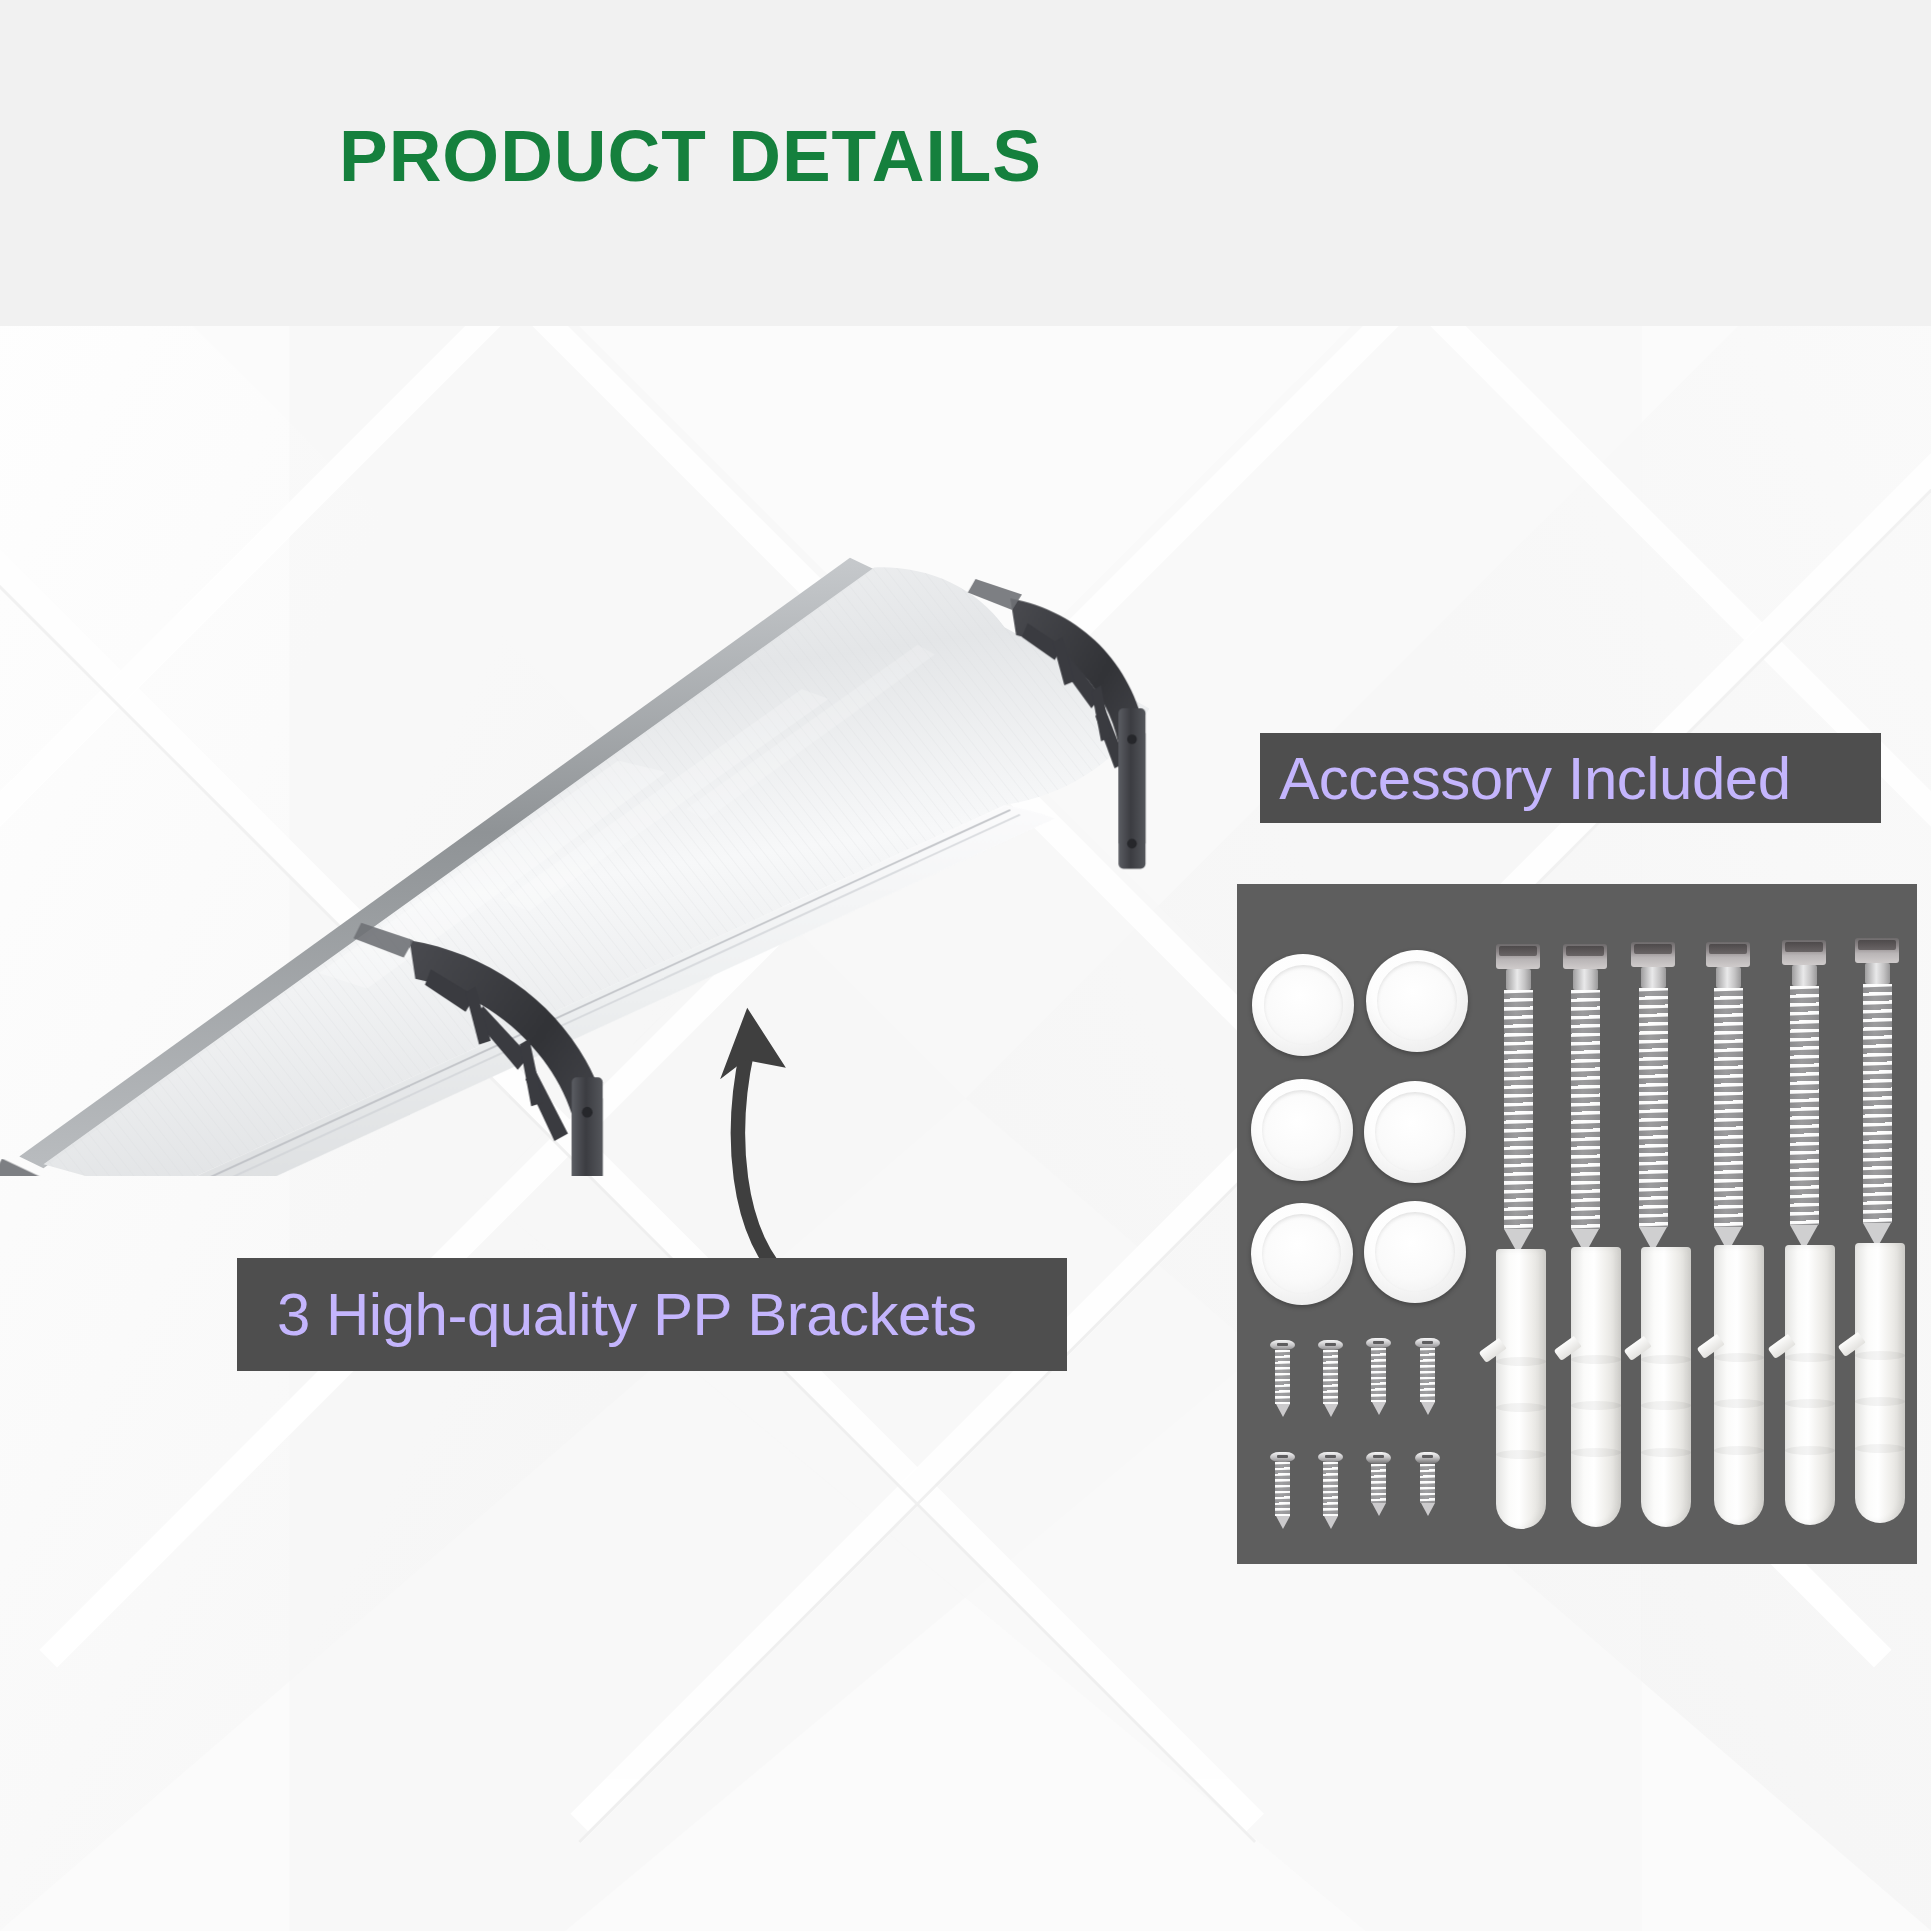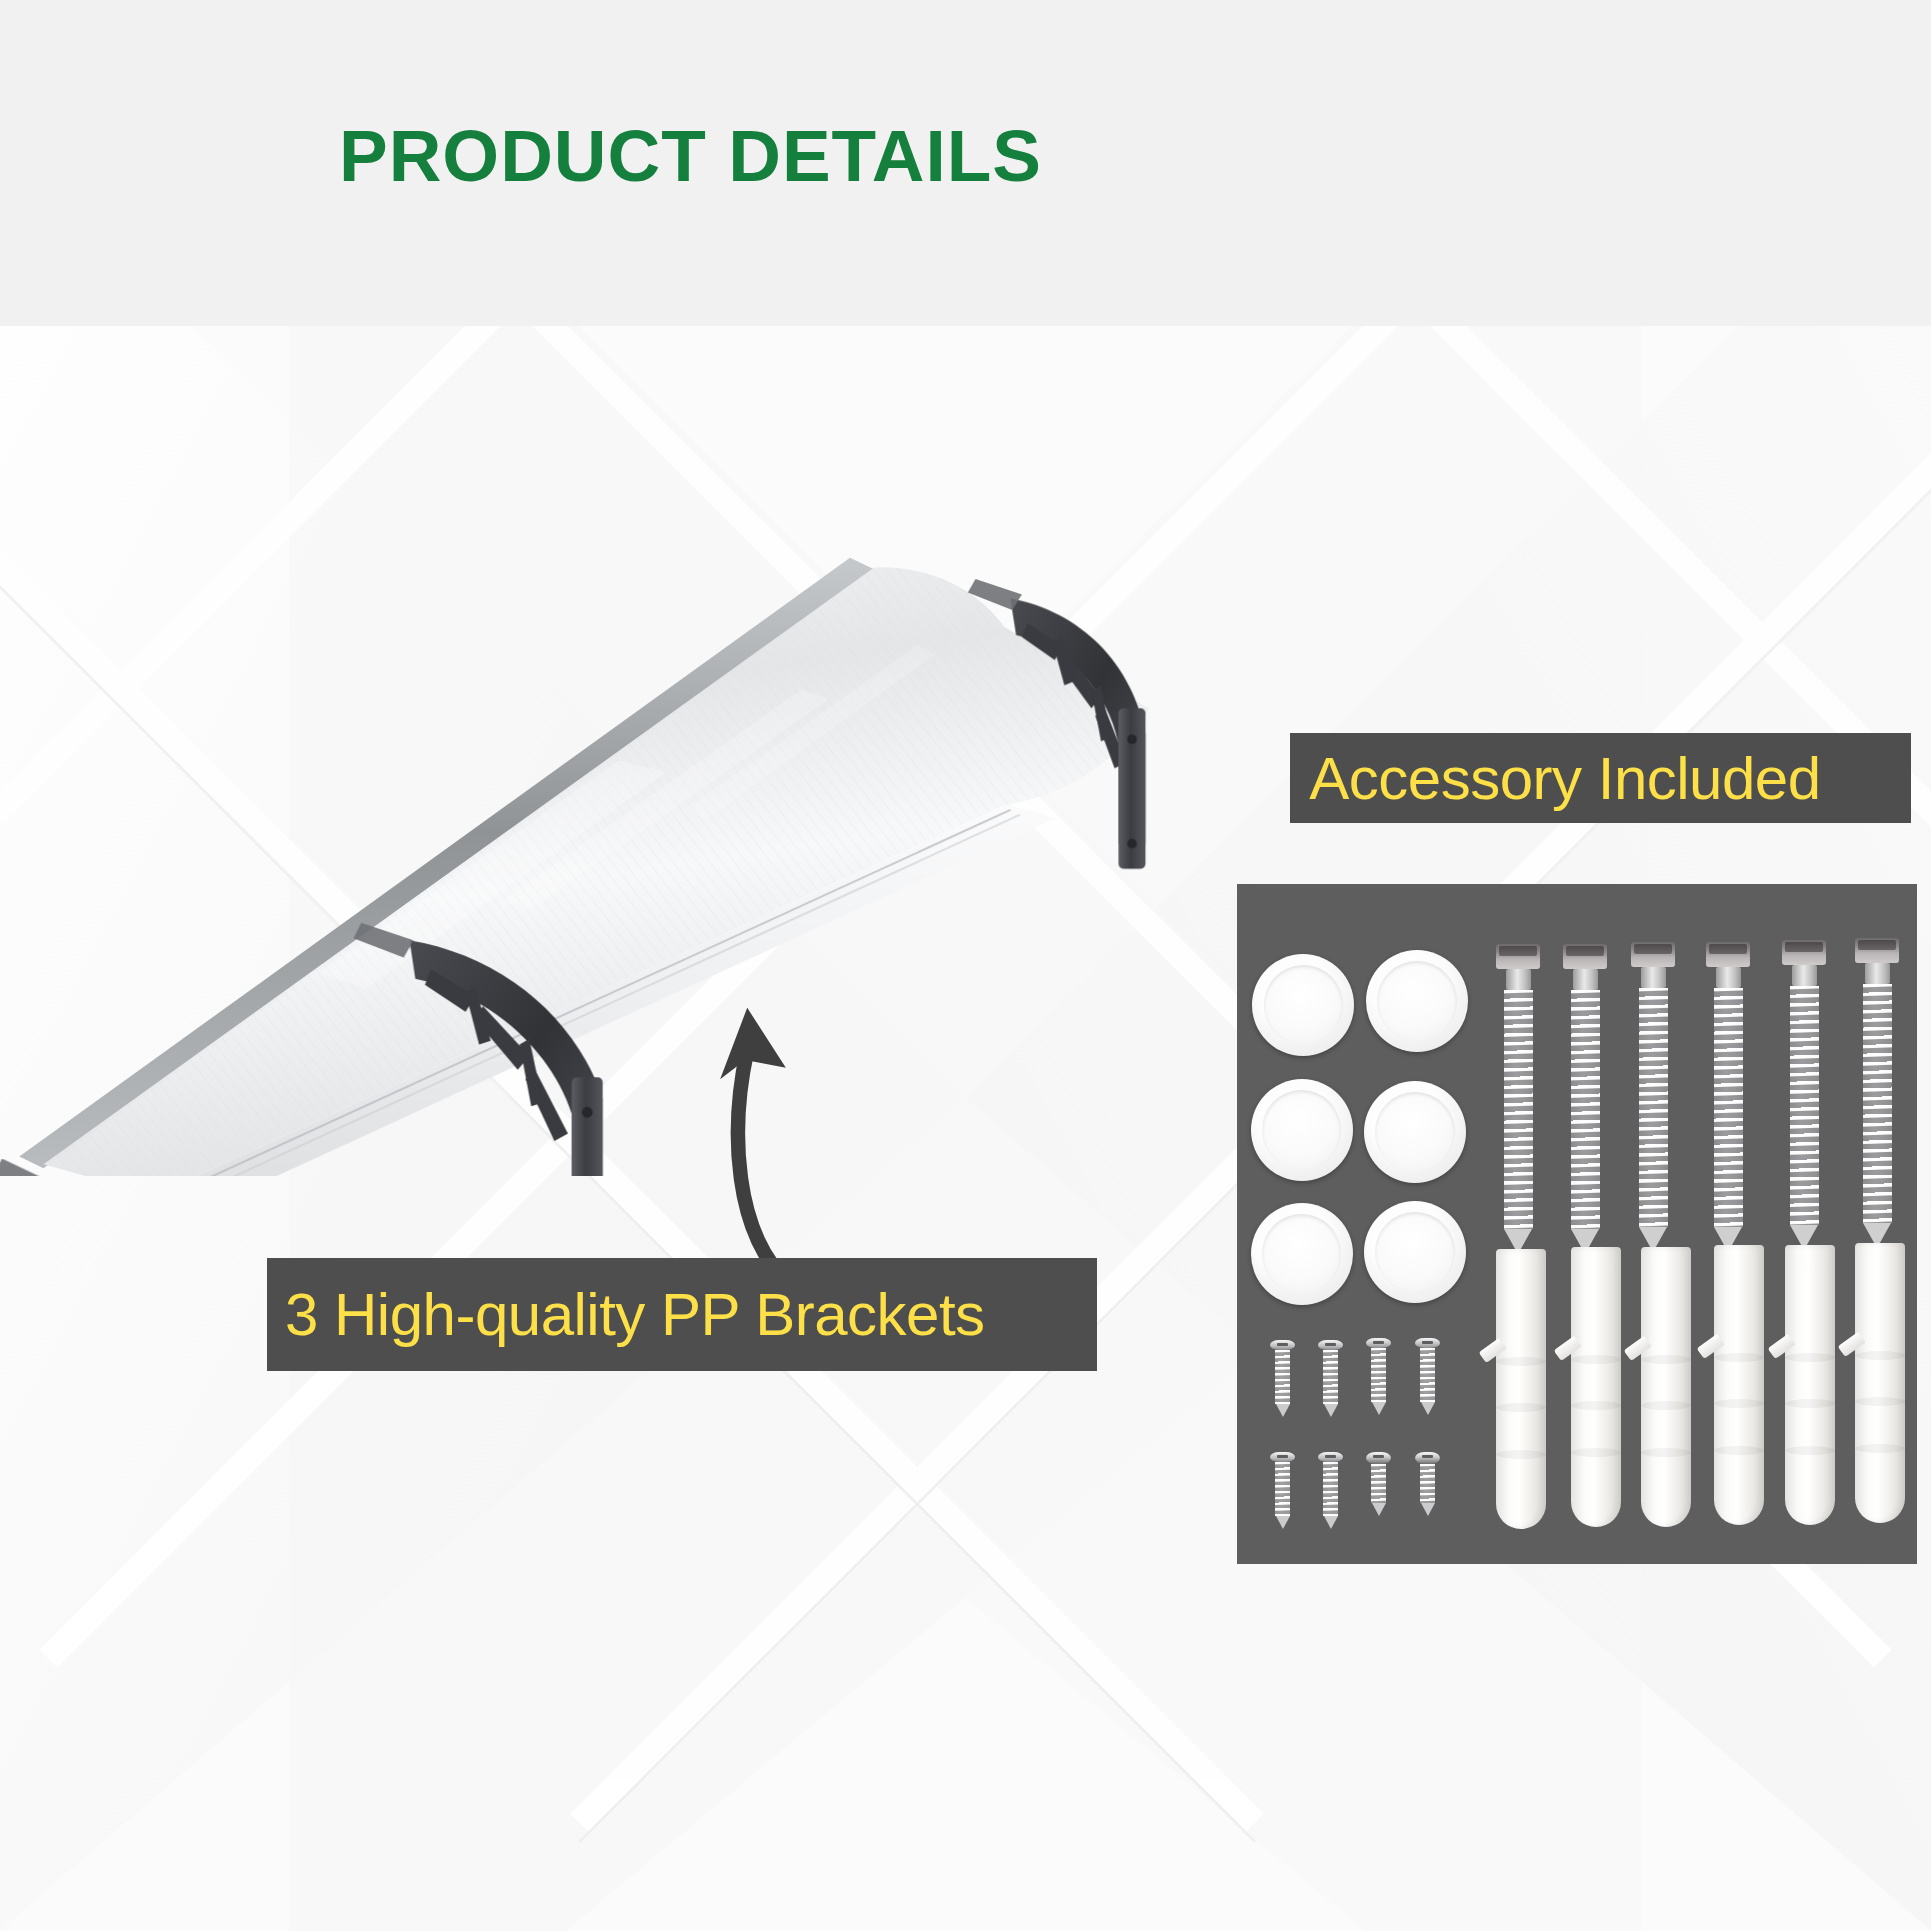--- a/index.html
+++ b/index.html
@@ -30,35 +30,34 @@
   }
   .bgwrap{position:absolute;inset:0;overflow:hidden;}
 
   
   .product{
     position:absolute;left:0px;top:193px;width:1188px;height:657px;
   }
 
   
   .banner{
-    position:absolute;background:#4e4e4e;color:#fde047;
+    position:absolute;background:#4e4e4e;color:#c4b5fd;
     display:flex;align-items:center;
     font-family:"Liberation Sans", sans-serif;
     font-weight:normal;
     white-space:nowrap;
-    margin-left:30px;
   }
   .banner-accessory{
     left:1260px;top:407px;width:621px;height:90px;
     font-size:60px;padding-left:19.3px;box-sizing:border-box;
     letter-spacing:-0.5px;
   }
   .banner-brackets{
     left:237px;top:932px;width:830px;height:113px;
-    font-size:60px;padding-left:18px;box-sizing:border-box;
+    font-size:60px;padding-left:40px;box-sizing:border-box;
     letter-spacing:-0.5px;
   }
 
   
   .acc-panel{
     position:absolute;left:1237px;top:558px;width:680px;height:680px;
     background:#5e5e5e;
   }
 
   

